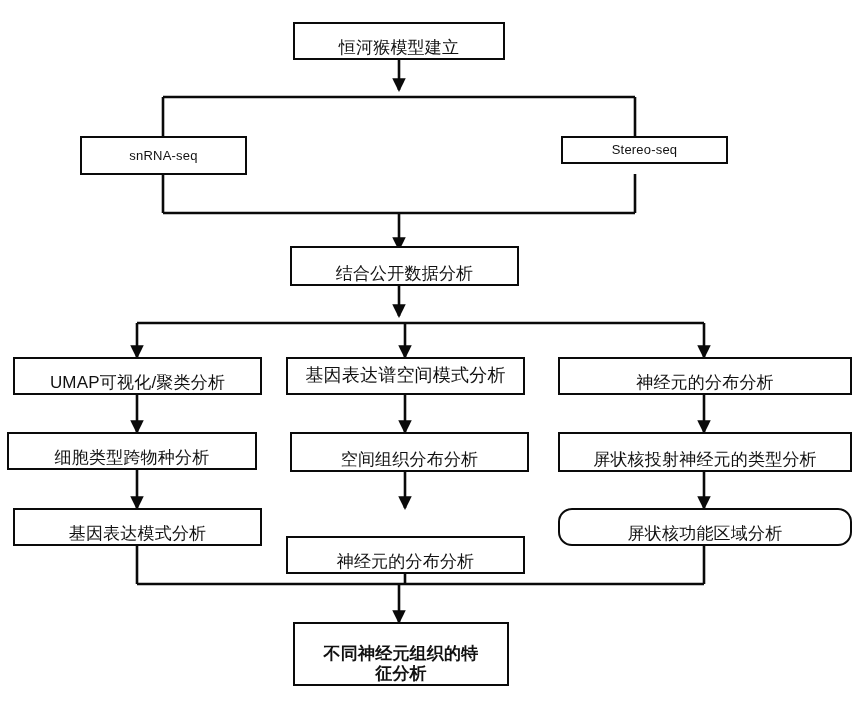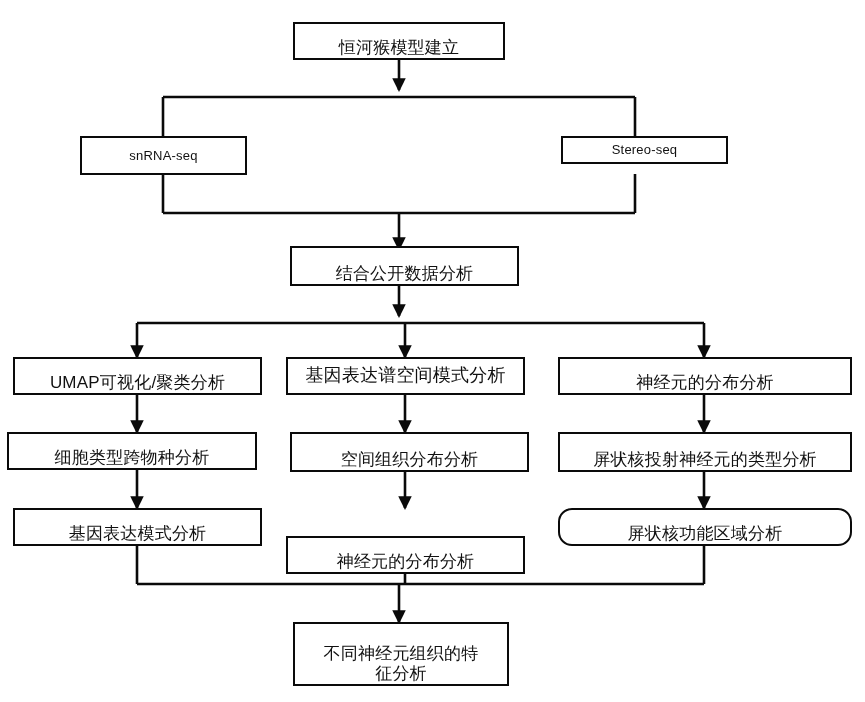--- a/index.html
+++ b/index.html
@@ -139,18 +139,18 @@
   <div class="node cn" style="left:558px; top:357px; width:294px; height:38px;">
     <span class="node-label">神经元的分布分析</span>
   </div>
   <div class="node cn" style="left:558px; top:432px; width:294px; height:40px;">
     <span class="node-label">屏状核投射神经元的类型分析</span>
   </div>
   <div class="node cn" style="left:558px; top:508px; width:294px; height:38px;border-radius:14px;">
     <span class="node-label">屏状核功能区域分析</span>
   </div>
 
-  <div class="node cn" style="left:293px; top:622px; width:216px; height:64px;">
+  <div class="node cn" style="left:293px; top:622px; width:216px; height:64px;font-weight:bold;">
     <span class="node-label">不同神经元组织的特
 征分析</span>
   </div>
 
 </div>
 
 </body></html>

